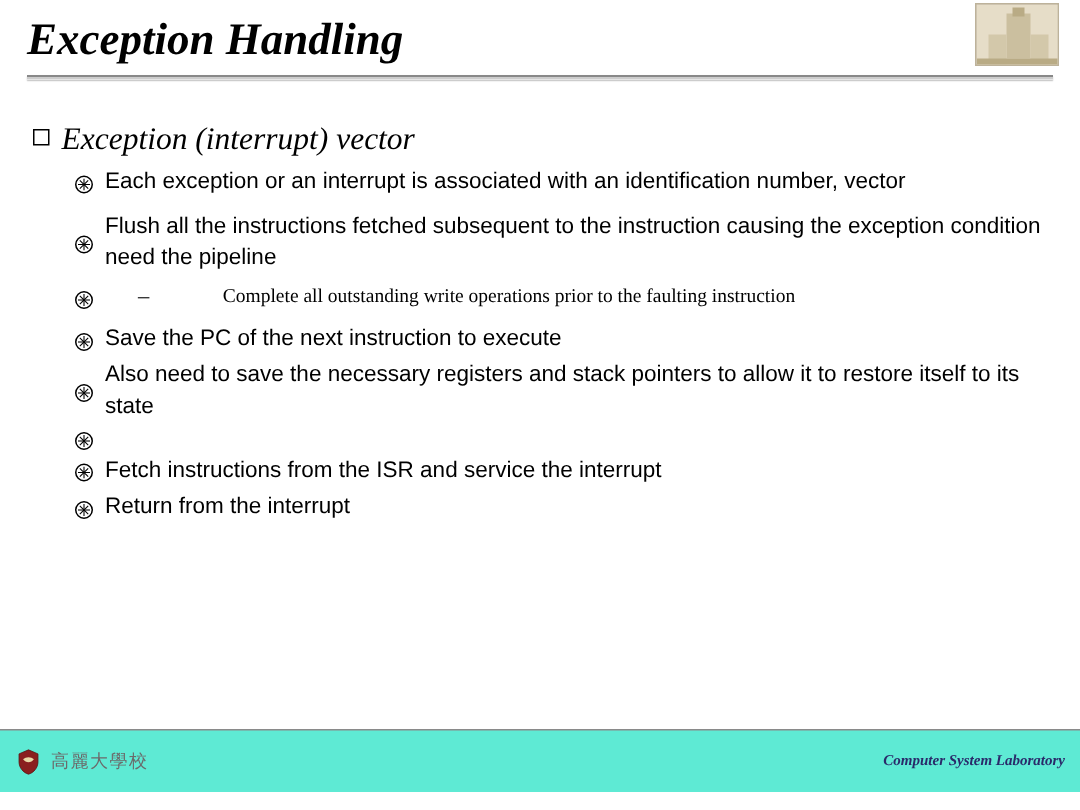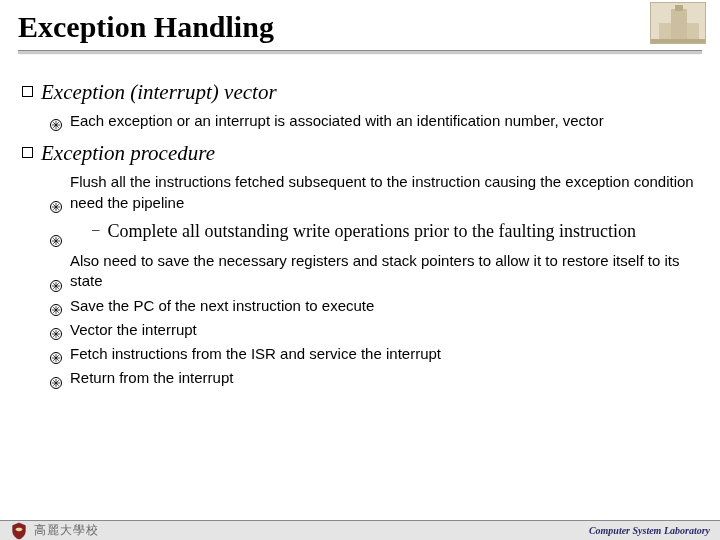--- a/index.html
+++ b/index.html
@@ -1,37 +1,37 @@
 <!DOCTYPE html>
 <html><head>
 <meta charset="utf-8">
 <style>
   * { margin: 0; padding: 0; box-sizing: border-box; }
   html, body { width: 720px; height: 540px; font-family: "Times New Roman", serif; background: #fff; color: #000; }
   .slide { position: relative; width: 720px; height: 540px; background: #fff; }
-  .header { position: relative; padding: 10px 18px 13px 18px; }
+  .header { position: relative; padding: 10px 18px 13px 18px; font-style: italic; }
   .title { font-size: 30px; font-weight: bold; color: #000; font-family: "Times New Roman", serif; }
   .title-underline { margin-top: 6px; height: 3px; background: linear-gradient(to bottom, #888 0%, #888 40%, #ccc 40%, #ccc 100%); box-shadow: 0 1px 1px rgba(0,0,0,0.25); }
   .header-photo { position: absolute; right: 14px; top: 2px; width: 56px; height: 42px; background: #d8d0c0; border: 1px solid #bdb29a; overflow: hidden; }
   .header-photo svg { display: block; }
   .body { padding: 14px 22px 0 22px; }
   .sec { margin-bottom: 10px; }
   .sec-head { display: flex; align-items: flex-start; gap: 8px; margin-bottom: 6px; }
   .square { width: 11px; height: 11px; border: 1.5px solid #000; margin-top: 6px; flex: 0 0 auto; }
   .sec-title { font-size: 21px; font-style: italic; font-family: "Times New Roman", serif; }
   .items { padding-left: 28px; }
-  .item { display: flex; align-items: flex-end; gap: 8px; margin-bottom: 4px; }
+  .item { display: flex; align-items: center; gap: 8px; margin-bottom: 4px; }
   .bullet { width: 12px; height: 12px; border: 1.2px solid #000; border-radius: 50%; display: flex; align-items: center; justify-content: center; flex: 0 0 auto; margin-top: 3px; }
   .bullet svg { display: block; }
   .item-text { font-family: Arial, Helvetica, sans-serif; font-size: 15px; line-height: 1.35; }
   .sub { padding-left: 22px; margin-top: 2px; margin-bottom: 4px; }
   .sub-row { display: flex; align-items: flex-start; gap: 8px; }
   .dash { font-family: "Times New Roman", serif; font-size: 15px; line-height: 1.35; flex: 0 0 auto; }
-  .sub-text { font-family: "Times New Roman", serif; font-size: 18px; line-height: 1.35; }
-  .footer { position: absolute; left: 0; right: 0; bottom: 0; height: 20px; border-top: 1.5px solid #8a8a8a; display: flex; align-items: center; justify-content: space-between; padding: 0 10px; background: #e5e5e5; }
+  .sub-text { font-family: "Times New Roman", serif; font-size: 13px; line-height: 1.35; margin-left: 41px; }
+  .footer { position: absolute; left: 0; right: 0; bottom: 12px; height: 42px; border-top: 1.5px solid #8a8a8a; display: flex; align-items: center; justify-content: space-between; padding: 0 10px; background: #5eead4; }
   .footer-left { display: flex; align-items: center; gap: 6px; }
   .crest { width: 18px; height: 18px; }
   .uni { font-family: "SimSun", "MS Mincho", serif; font-size: 12px; color: #6b6b6b; letter-spacing: 1px; }
   .lab { font-family: "Times New Roman", serif; font-style: italic; font-weight: bold; font-size: 10px; color: #2a2a6a; }
 </style>
 </head>
 <body>
 
 <div class="slide">
 
@@ -68,24 +68,20 @@
                   <line x1="8.5" y1="1.5" x2="1.5" y2="8.5"></line>
                 </g>
               </svg>
           </div>
           <div class="item-text">Each exception or an interrupt is associated with an identification number, vector</div>
         </div>
       </div>
     </div>
 
     <div class="sec">
-      <div class="sec-head">
-        <div class="square"></div>
-        <div class="sec-title">Exception procedure</div>
-      </div>
       <div class="items">
 
         <div class="item">
           <div class="bullet">
               <svg width="8" height="8" viewBox="0 0 10 10">
                 <g stroke="#000" stroke-width="0.9">
                   <line x1="5" y1="0" x2="5" y2="10"></line>
                   <line x1="0" y1="5" x2="10" y2="5"></line>
                   <line x1="1.5" y1="1.5" x2="8.5" y2="8.5"></line>
                   <line x1="8.5" y1="1.5" x2="1.5" y2="8.5"></line>
@@ -120,49 +116,48 @@
           <div class="bullet">
               <svg width="8" height="8" viewBox="0 0 10 10">
                 <g stroke="#000" stroke-width="0.9">
                   <line x1="5" y1="0" x2="5" y2="10"></line>
                   <line x1="0" y1="5" x2="10" y2="5"></line>
                   <line x1="1.5" y1="1.5" x2="8.5" y2="8.5"></line>
                   <line x1="8.5" y1="1.5" x2="1.5" y2="8.5"></line>
                 </g>
               </svg>
             </div>
+          <div class="item-text">Save the PC of the next instruction to execute</div>
+        </div>
+
+        <div class="item">
+          <div class="bullet">
+              <svg width="8" height="8" viewBox="0 0 10 10">
+                <g stroke="#000" stroke-width="0.9">
+                  <line x1="5" y1="0" x2="5" y2="10"></line>
+                  <line x1="0" y1="5" x2="10" y2="5"></line>
+                  <line x1="1.5" y1="1.5" x2="8.5" y2="8.5"></line>
+                  <line x1="8.5" y1="1.5" x2="1.5" y2="8.5"></line>
+                </g>
+              </svg>
+            </div>
           <div class="item-text">Also need to save the necessary registers and stack pointers to allow it to restore itself to its state</div>
         </div>
 
         <div class="item">
           <div class="bullet">
               <svg width="8" height="8" viewBox="0 0 10 10">
                 <g stroke="#000" stroke-width="0.9">
                   <line x1="5" y1="0" x2="5" y2="10"></line>
                   <line x1="0" y1="5" x2="10" y2="5"></line>
                   <line x1="1.5" y1="1.5" x2="8.5" y2="8.5"></line>
                   <line x1="8.5" y1="1.5" x2="1.5" y2="8.5"></line>
                 </g>
               </svg>
             </div>
-          <div class="item-text">Save the PC of the next instruction to execute</div>
-        </div>
-
-        <div class="item">
-          <div class="bullet">
-              <svg width="8" height="8" viewBox="0 0 10 10">
-                <g stroke="#000" stroke-width="0.9">
-                  <line x1="5" y1="0" x2="5" y2="10"></line>
-                  <line x1="0" y1="5" x2="10" y2="5"></line>
-                  <line x1="1.5" y1="1.5" x2="8.5" y2="8.5"></line>
-                  <line x1="8.5" y1="1.5" x2="1.5" y2="8.5"></line>
-                </g>
-              </svg>
-            </div>
-          <div class="item-text">Vector the interrupt</div>
         </div>
 
         <div class="item">
           <div class="bullet">
               <svg width="8" height="8" viewBox="0 0 10 10">
                 <g stroke="#000" stroke-width="0.9">
                   <line x1="5" y1="0" x2="5" y2="10"></line>
                   <line x1="0" y1="5" x2="10" y2="5"></line>
                   <line x1="1.5" y1="1.5" x2="8.5" y2="8.5"></line>
                   <line x1="8.5" y1="1.5" x2="1.5" y2="8.5"></line>

